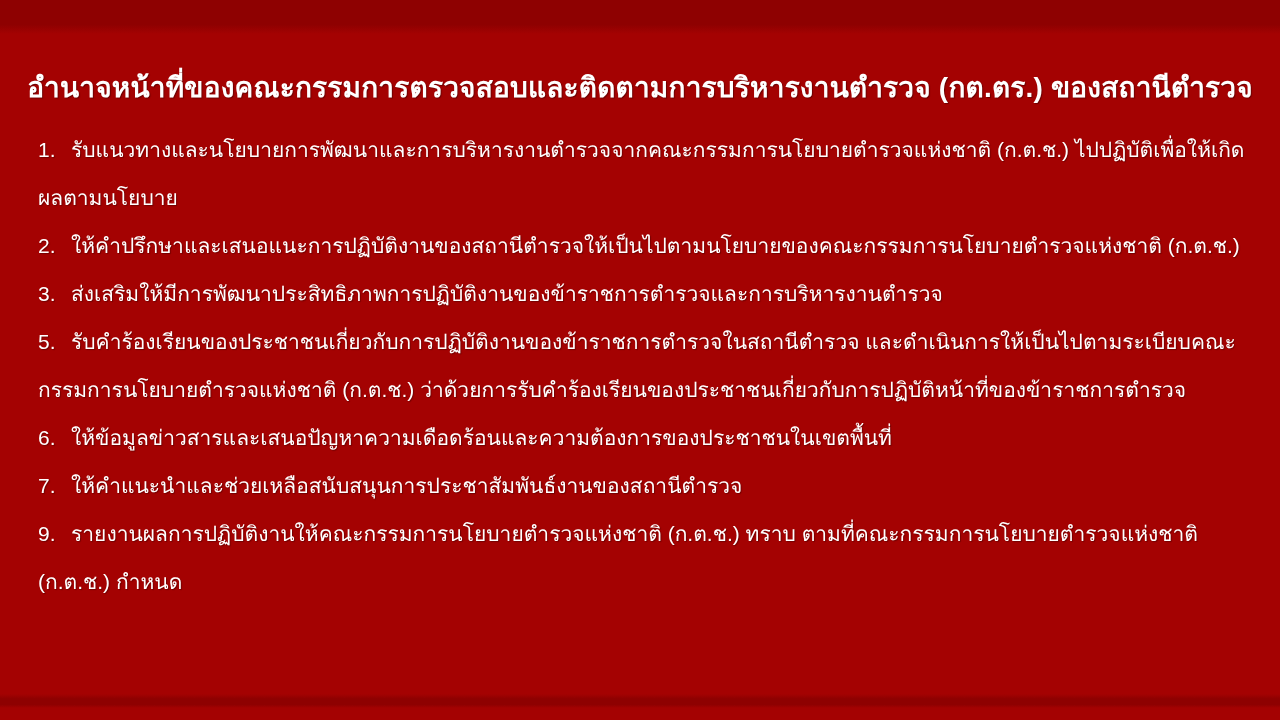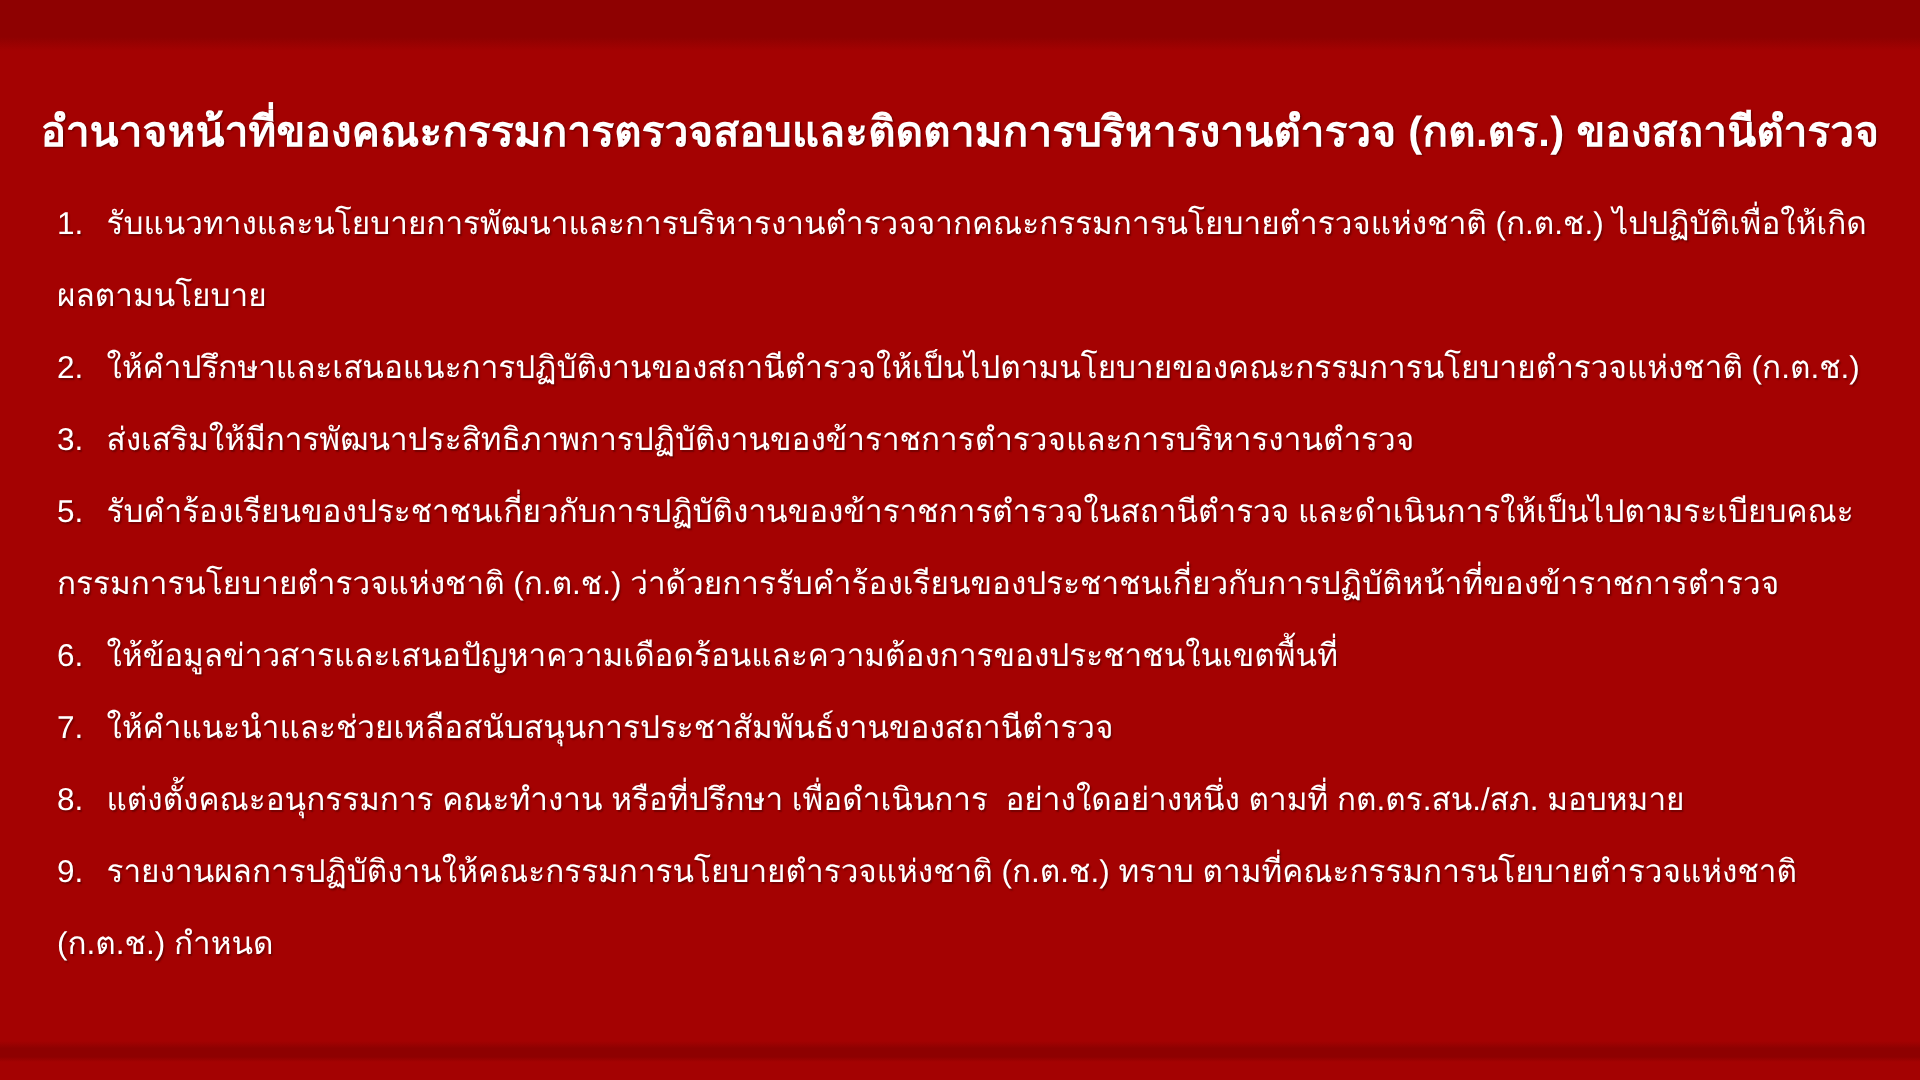--- a/index.html
+++ b/index.html
@@ -70,19 +70,18 @@
 
   <h1 class="title">อำนาจหน้าที่ของคณะกรรมการตรวจสอบและติดตามการบริหารงานตำรวจ (กต.ตร.) ของสถานีตำรวจ</h1>
 
   <div class="list">
     <p class="item"><span class="num">1.</span><span class="txt">รับแนวทางและนโยบายการพัฒนาและการบริหารงานตำรวจจากคณะกรรมการนโยบายตำรวจแห่งชาติ (ก.ต.ช.) ไปปฏิบัติเพื่อให้เกิดผลตามนโยบาย</span></p>
     <p class="item"><span class="num">2.</span><span class="txt">ให้คำปรึกษาและเสนอแนะการปฏิบัติงานของสถานีตำรวจให้เป็นไปตามนโยบายของคณะกรรมการนโยบายตำรวจแห่งชาติ (ก.ต.ช.)</span></p>
     <p class="item"><span class="num">3.</span><span class="txt">ส่งเสริมให้มีการพัฒนาประสิทธิภาพการปฏิบัติงานของข้าราชการตำรวจและการบริหารงานตำรวจ</span></p>
     <p class="item"><span class="num">5.</span><span class="txt">รับคำร้องเรียนของประชาชนเกี่ยวกับการปฏิบัติงานของข้าราชการตำรวจในสถานีตำรวจ และดำเนินการให้เป็นไปตามระเบียบคณะกรรมการนโยบายตำรวจแห่งชาติ (ก.ต.ช.) ว่าด้วยการรับคำร้องเรียนของประชาชนเกี่ยวกับการปฏิบัติหน้าที่ของข้าราชการตำรวจ</span></p>
     <p class="item"><span class="num">6.</span><span class="txt">ให้ข้อมูลข่าวสารและเสนอปัญหาความเดือดร้อนและความต้องการของประชาชนในเขตพื้นที่</span></p>
     <p class="item"><span class="num">7.</span><span class="txt">ให้คำแนะนำและช่วยเหลือสนับสนุนการประชาสัมพันธ์งานของสถานีตำรวจ</span></p>
-    <p class="item"><span class="num">8.</span><span class="txt">แต่งตั้งคณะอนุกรรมการ คณะทำงาน หรือที่ปรึกษา เพื่อดำเนินการ  อย่างใดอย่างหนึ่ง ตามที่ กต.ตร.สน./สภ. มอบหมาย</span></p>
     <p class="item"><span class="num">9.</span><span class="txt">รายงานผลการปฏิบัติงานให้คณะกรรมการนโยบายตำรวจแห่งชาติ (ก.ต.ช.) ทราบ ตามที่คณะกรรมการนโยบายตำรวจแห่งชาติ (ก.ต.ช.) กำหนด</span></p>
 
   </div>
 
   <div class="bottom-band"></div>
 </div>
 
 </body></html>

